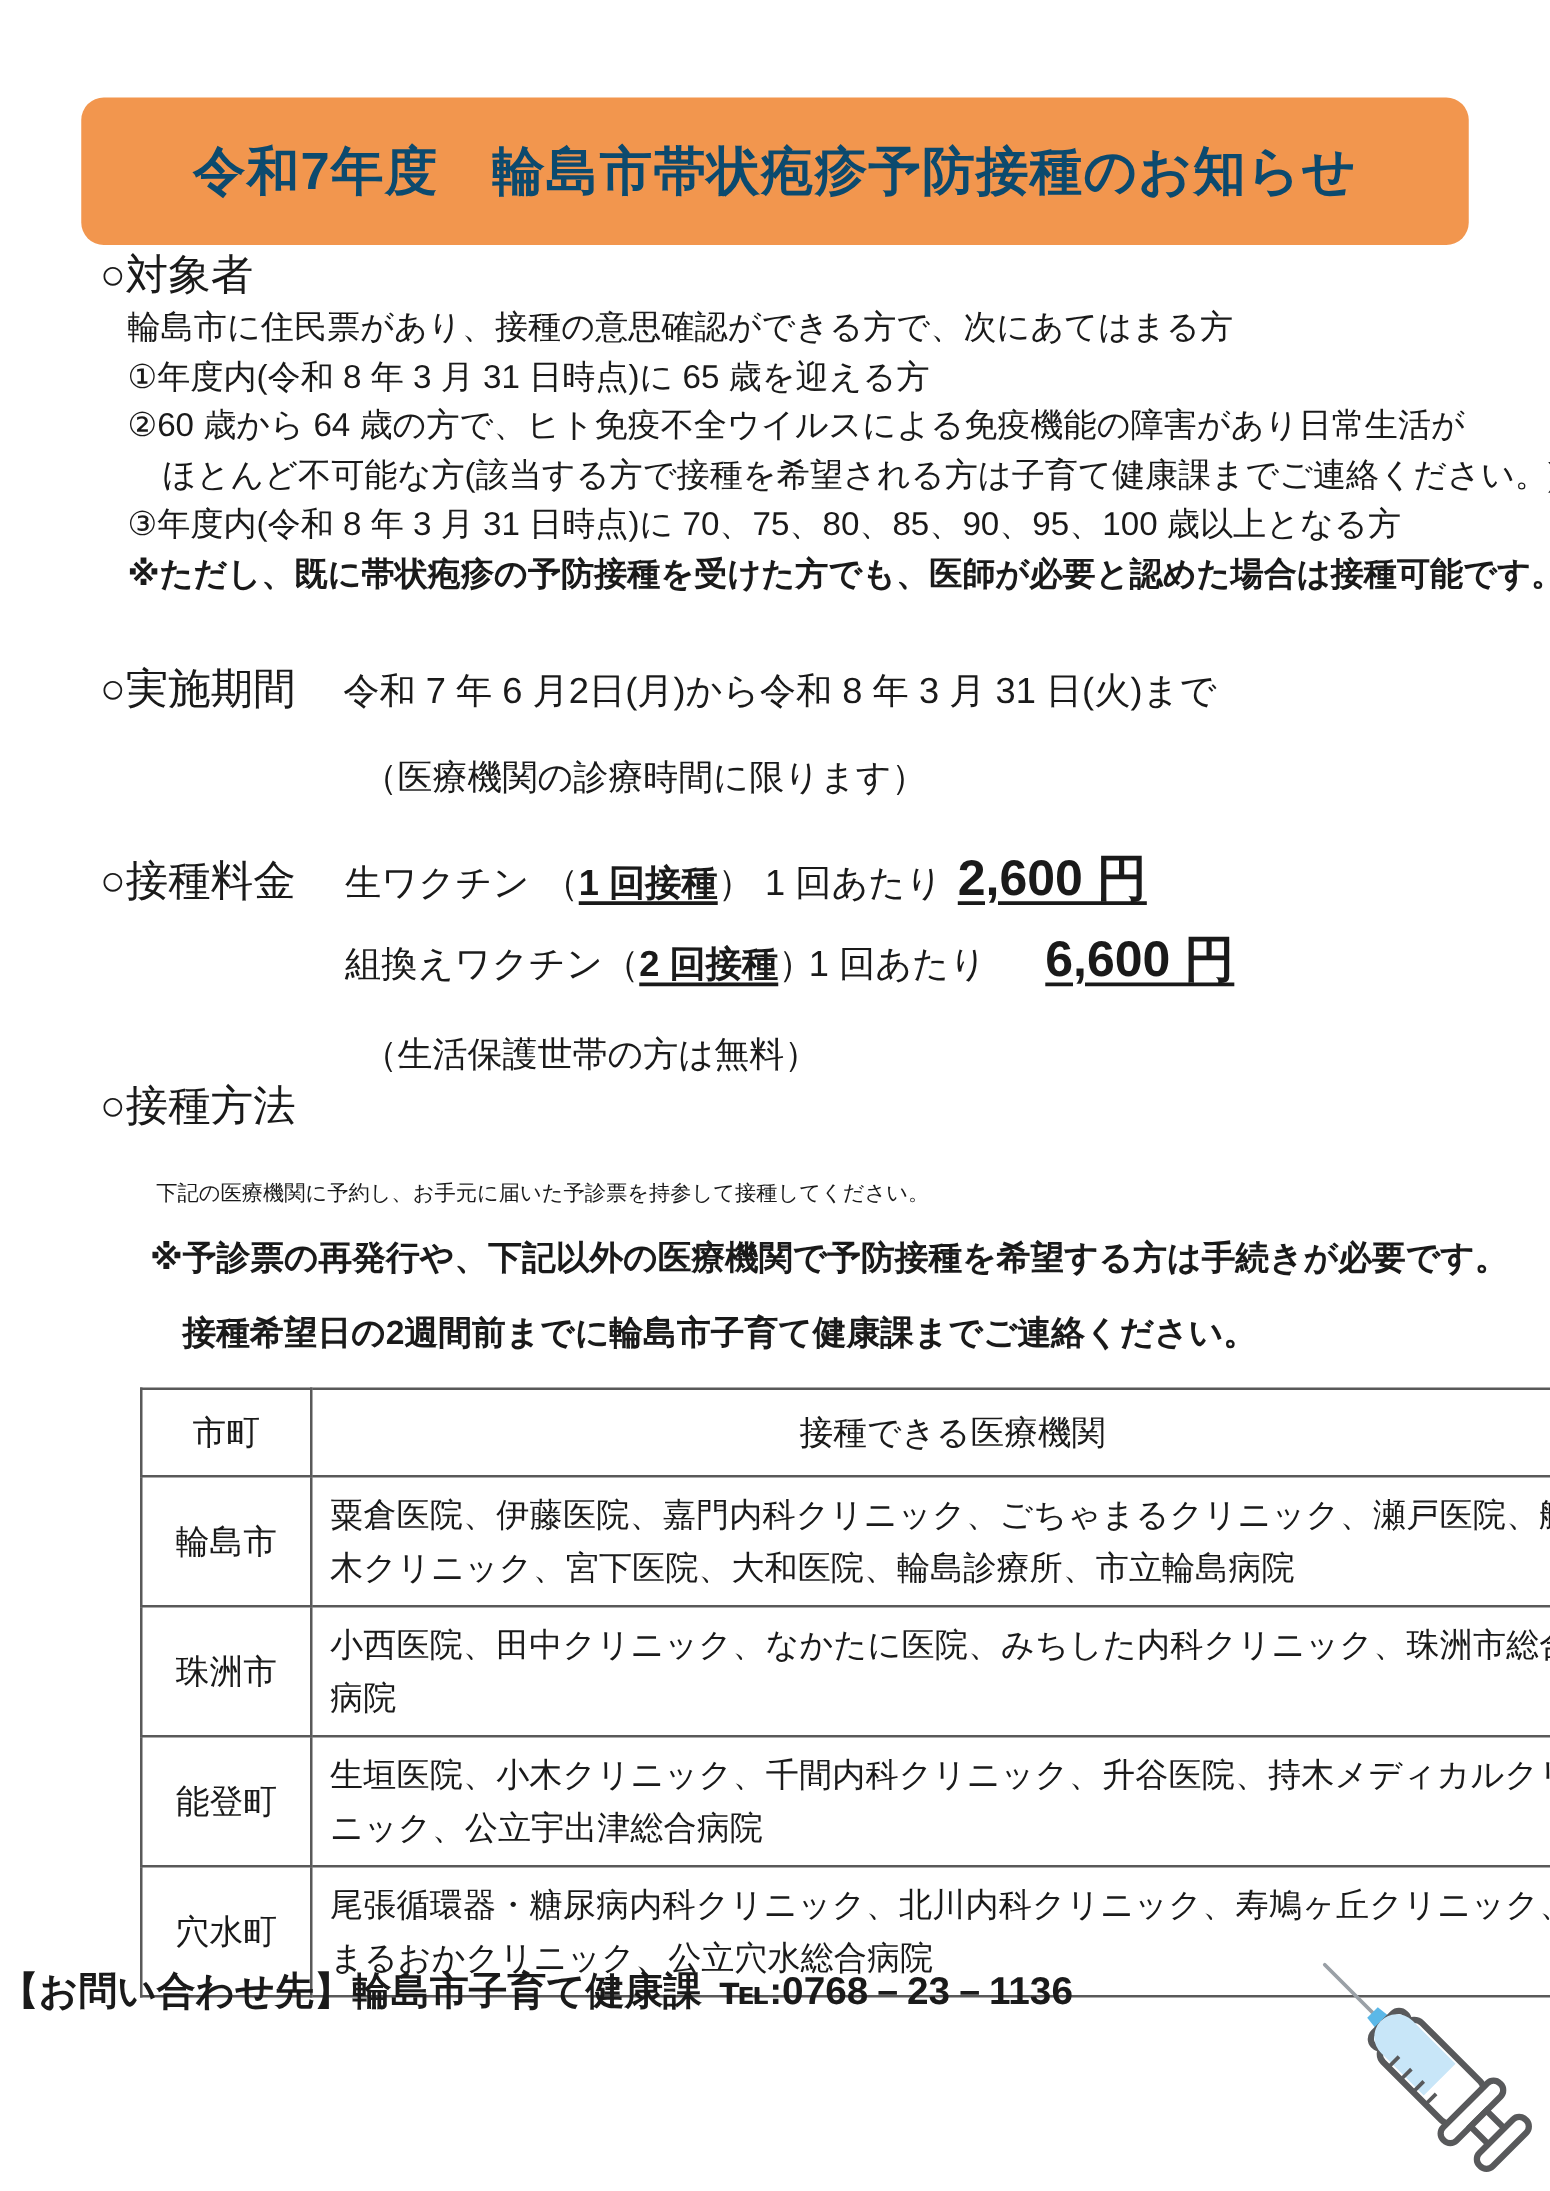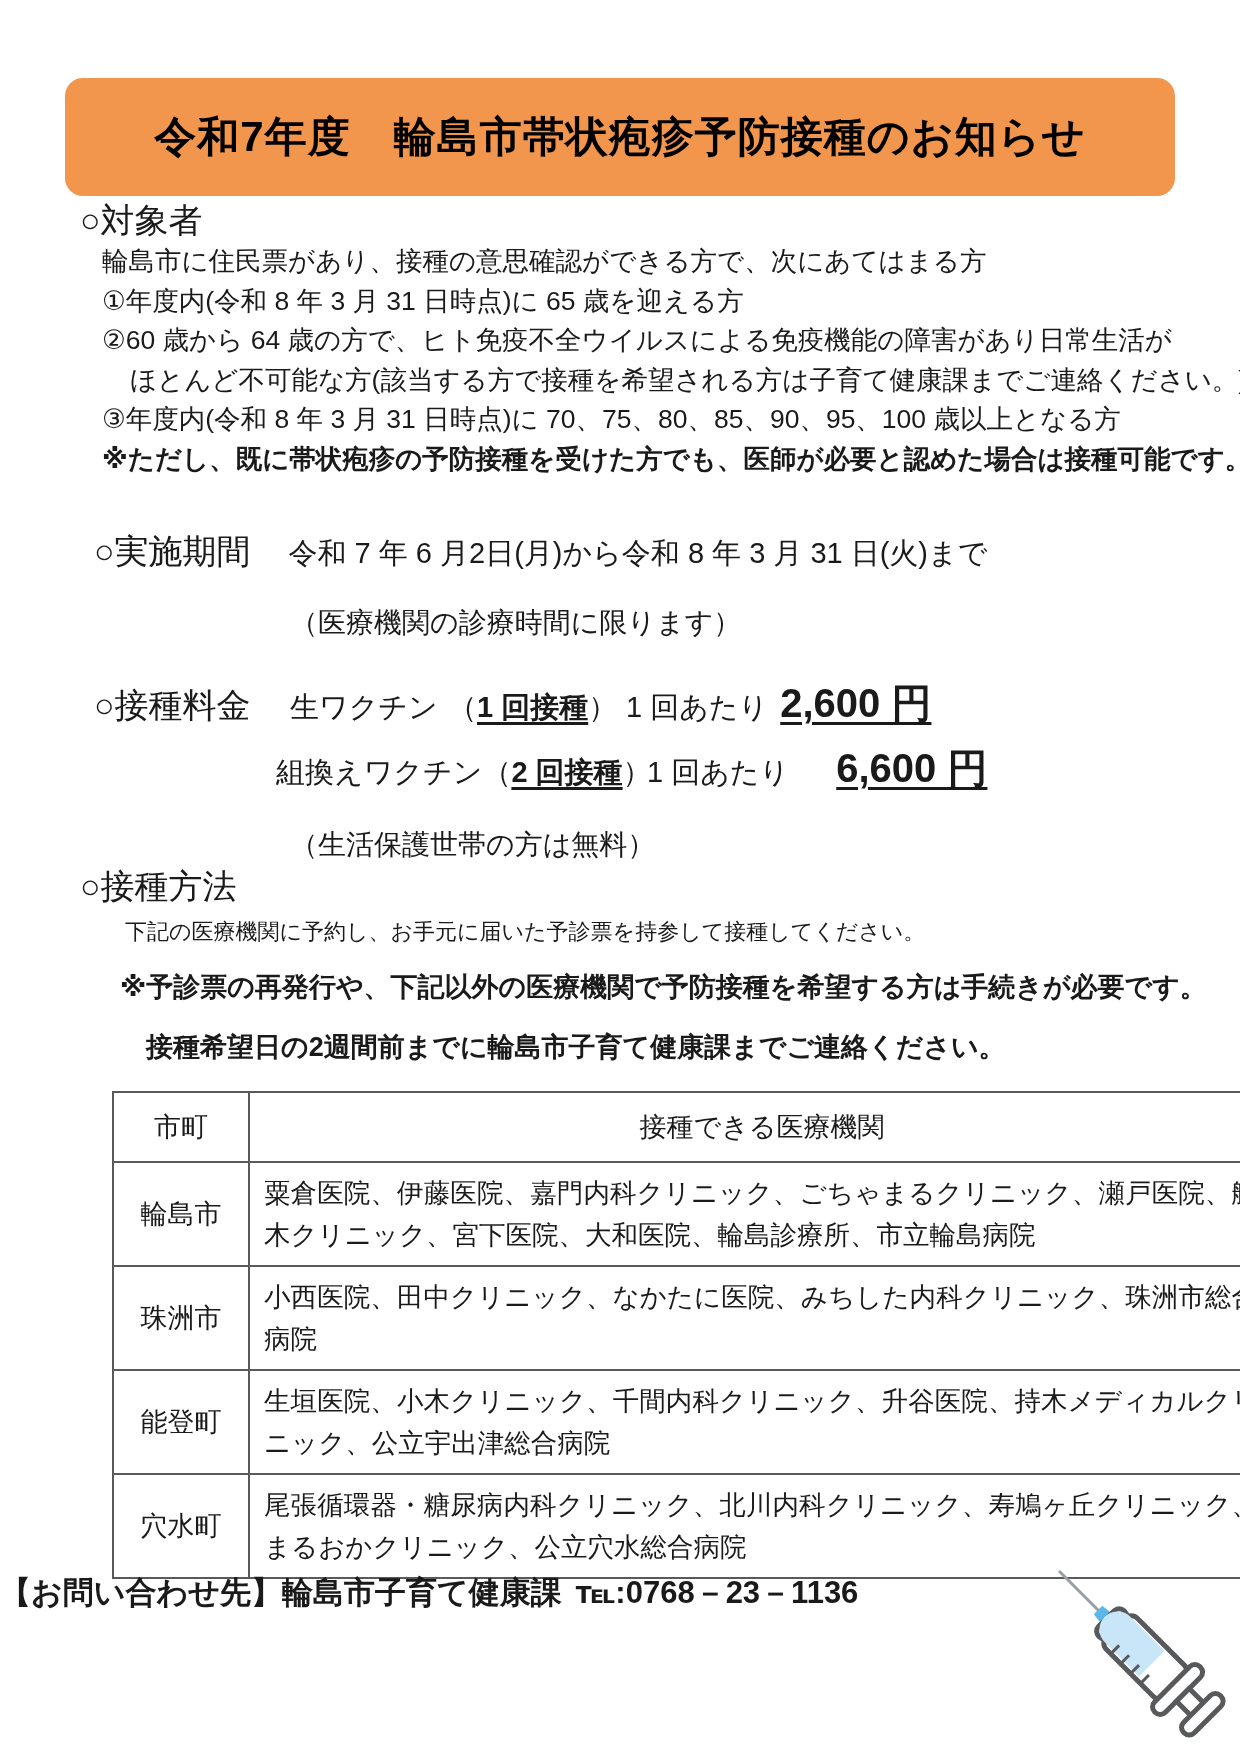--- a/index.html
+++ b/index.html
@@ -13,47 +13,47 @@
   }
   
   .banner{
     position:absolute;left:65px;top:78px;
     width:1110px;height:118px;
     background:#F2964E;
     border-radius:18px;
     display:flex;align-items:center;justify-content:center;
   }
   .banner-title{
-    color:#000000;font-size:42px;font-weight:bold;letter-spacing:1px;
+    color:#0c4a6e;font-size:42px;font-weight:bold;letter-spacing:1px;
     white-space:nowrap;
   }
   
   .content{position:absolute;left:80px;top:198px;width:1095px;}
   h2.sec-h{font-size:34px;font-weight:500;margin:0;line-height:44px;white-space:nowrap;}
   .body{font-size:26.5px;line-height:39.5px;margin:0;white-space:nowrap;}
   .bold{font-weight:bold;}
   .ml1{margin-left:22px;}
   .ml2{margin-left:50px;}
   
-  .inline-row{display:flex;align-items:baseline;margin-left:14px;}
+  .inline-row{display:flex;align-items:baseline;}
   .period-row{margin-top:50px;}
   .period-value{font-size:29px;margin-left:38px;white-space:nowrap;}
   .period-note{font-size:28px;margin:30px 0 0 210px;white-space:nowrap;}
   .fee-row1{margin-top:34px;}
   .fee-h{display:inline-block;width:196px;}
   .fee-combo{display:inline-block;width:336px;font-size:29px;white-space:nowrap;}
   .fee-name-1{display:inline-block;width:158px;}
   .fee-per{font-size:29px;white-space:nowrap;}
   .fee-price{font-size:40px;margin-left:12px;}
   .ub{font-weight:bold;text-decoration:underline;text-underline-offset:5px;text-decoration-thickness:2.5px;}
   .fee-row2{margin:10px 0 0 196px;gap:35px;}
   .fee-note{font-size:28px;margin:30px 0 0 210px;white-space:nowrap;}
   
   .method-h{margin-top:40px;}
-  .method-line1{font-size:22px;margin:9px 0 0 45px;white-space:nowrap;}
+  .method-line1{font-size:17px;margin:36px 0 0 45px;white-space:nowrap;}
   .method-note1{font-size:27px;font-weight:bold;margin:22px 0 0 40px;white-space:nowrap;}
   .method-note2{font-size:27px;font-weight:bold;margin:24px 0 0 66px;white-space:nowrap;}
   
   .med-table{
     margin:26px 0 0 32px;
     border-collapse:collapse;
     width:1164px;table-layout:fixed;padding-left:48px;
   }
   .med-table th,.med-table td{
     border:2.5px solid #595959;

